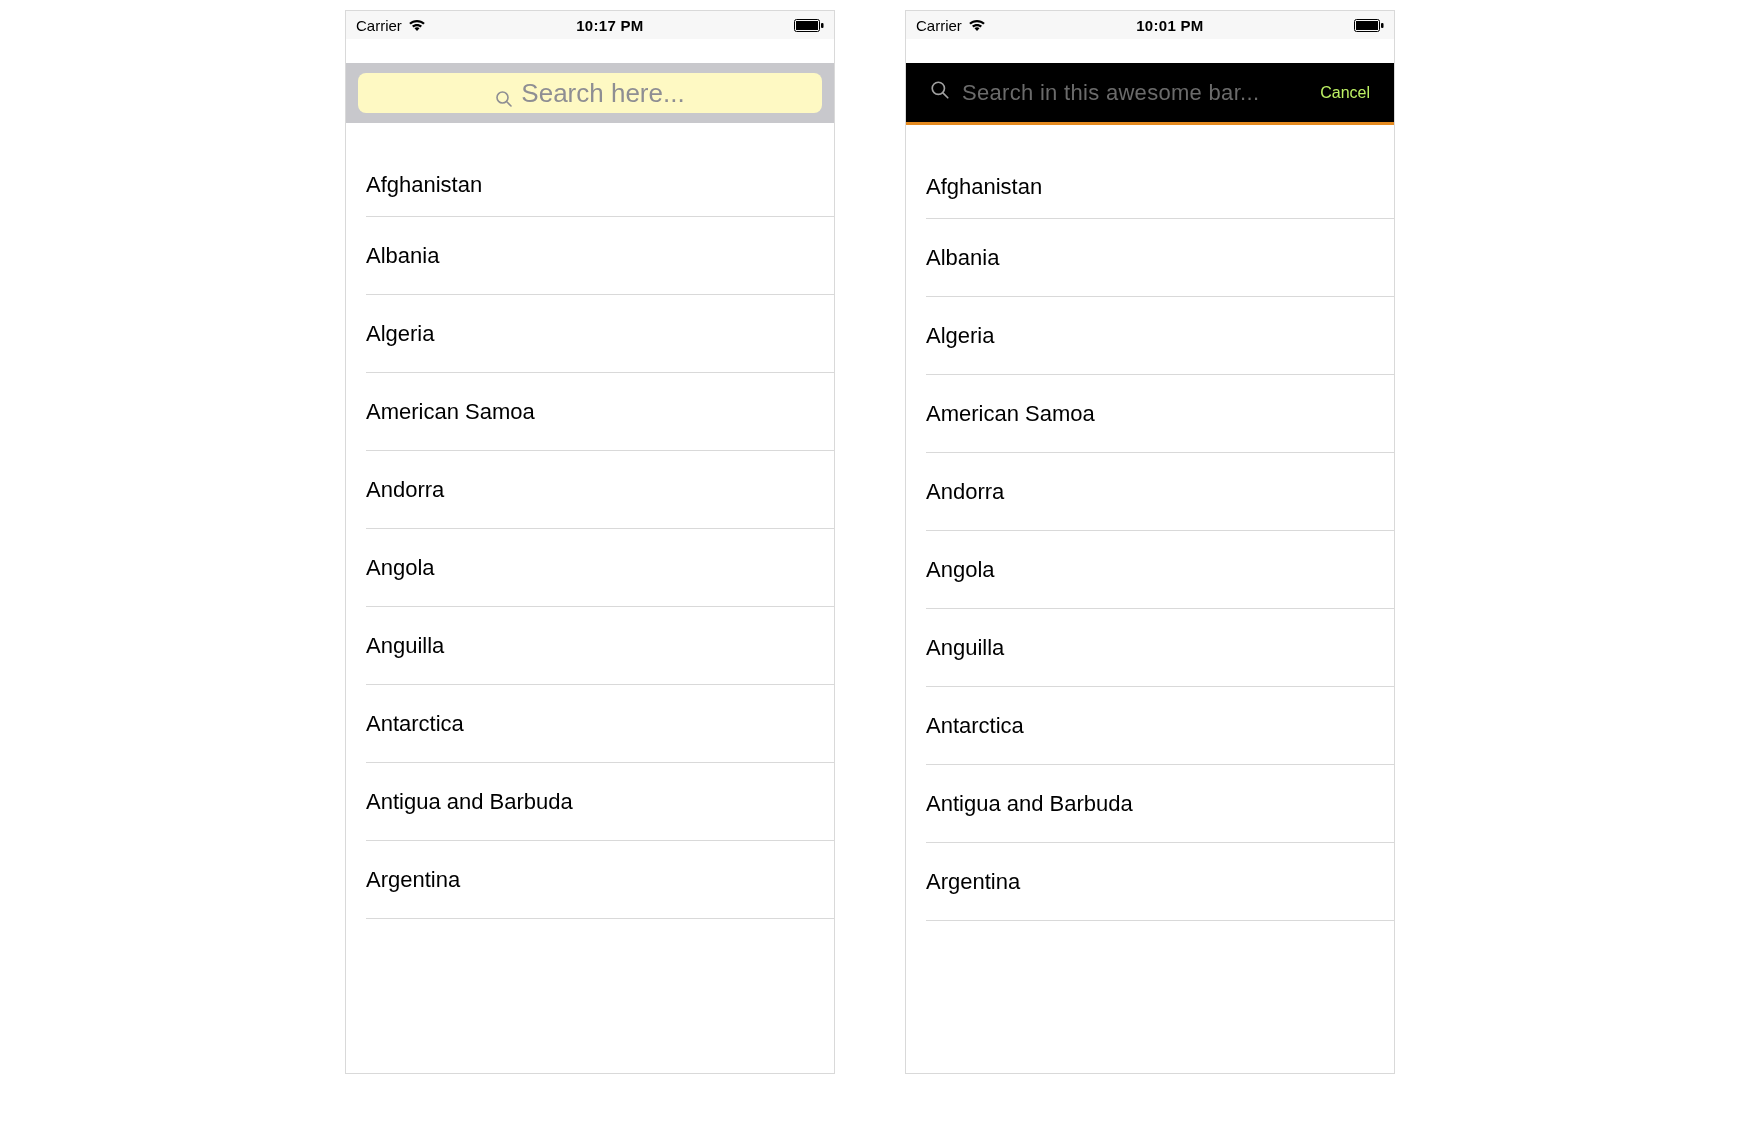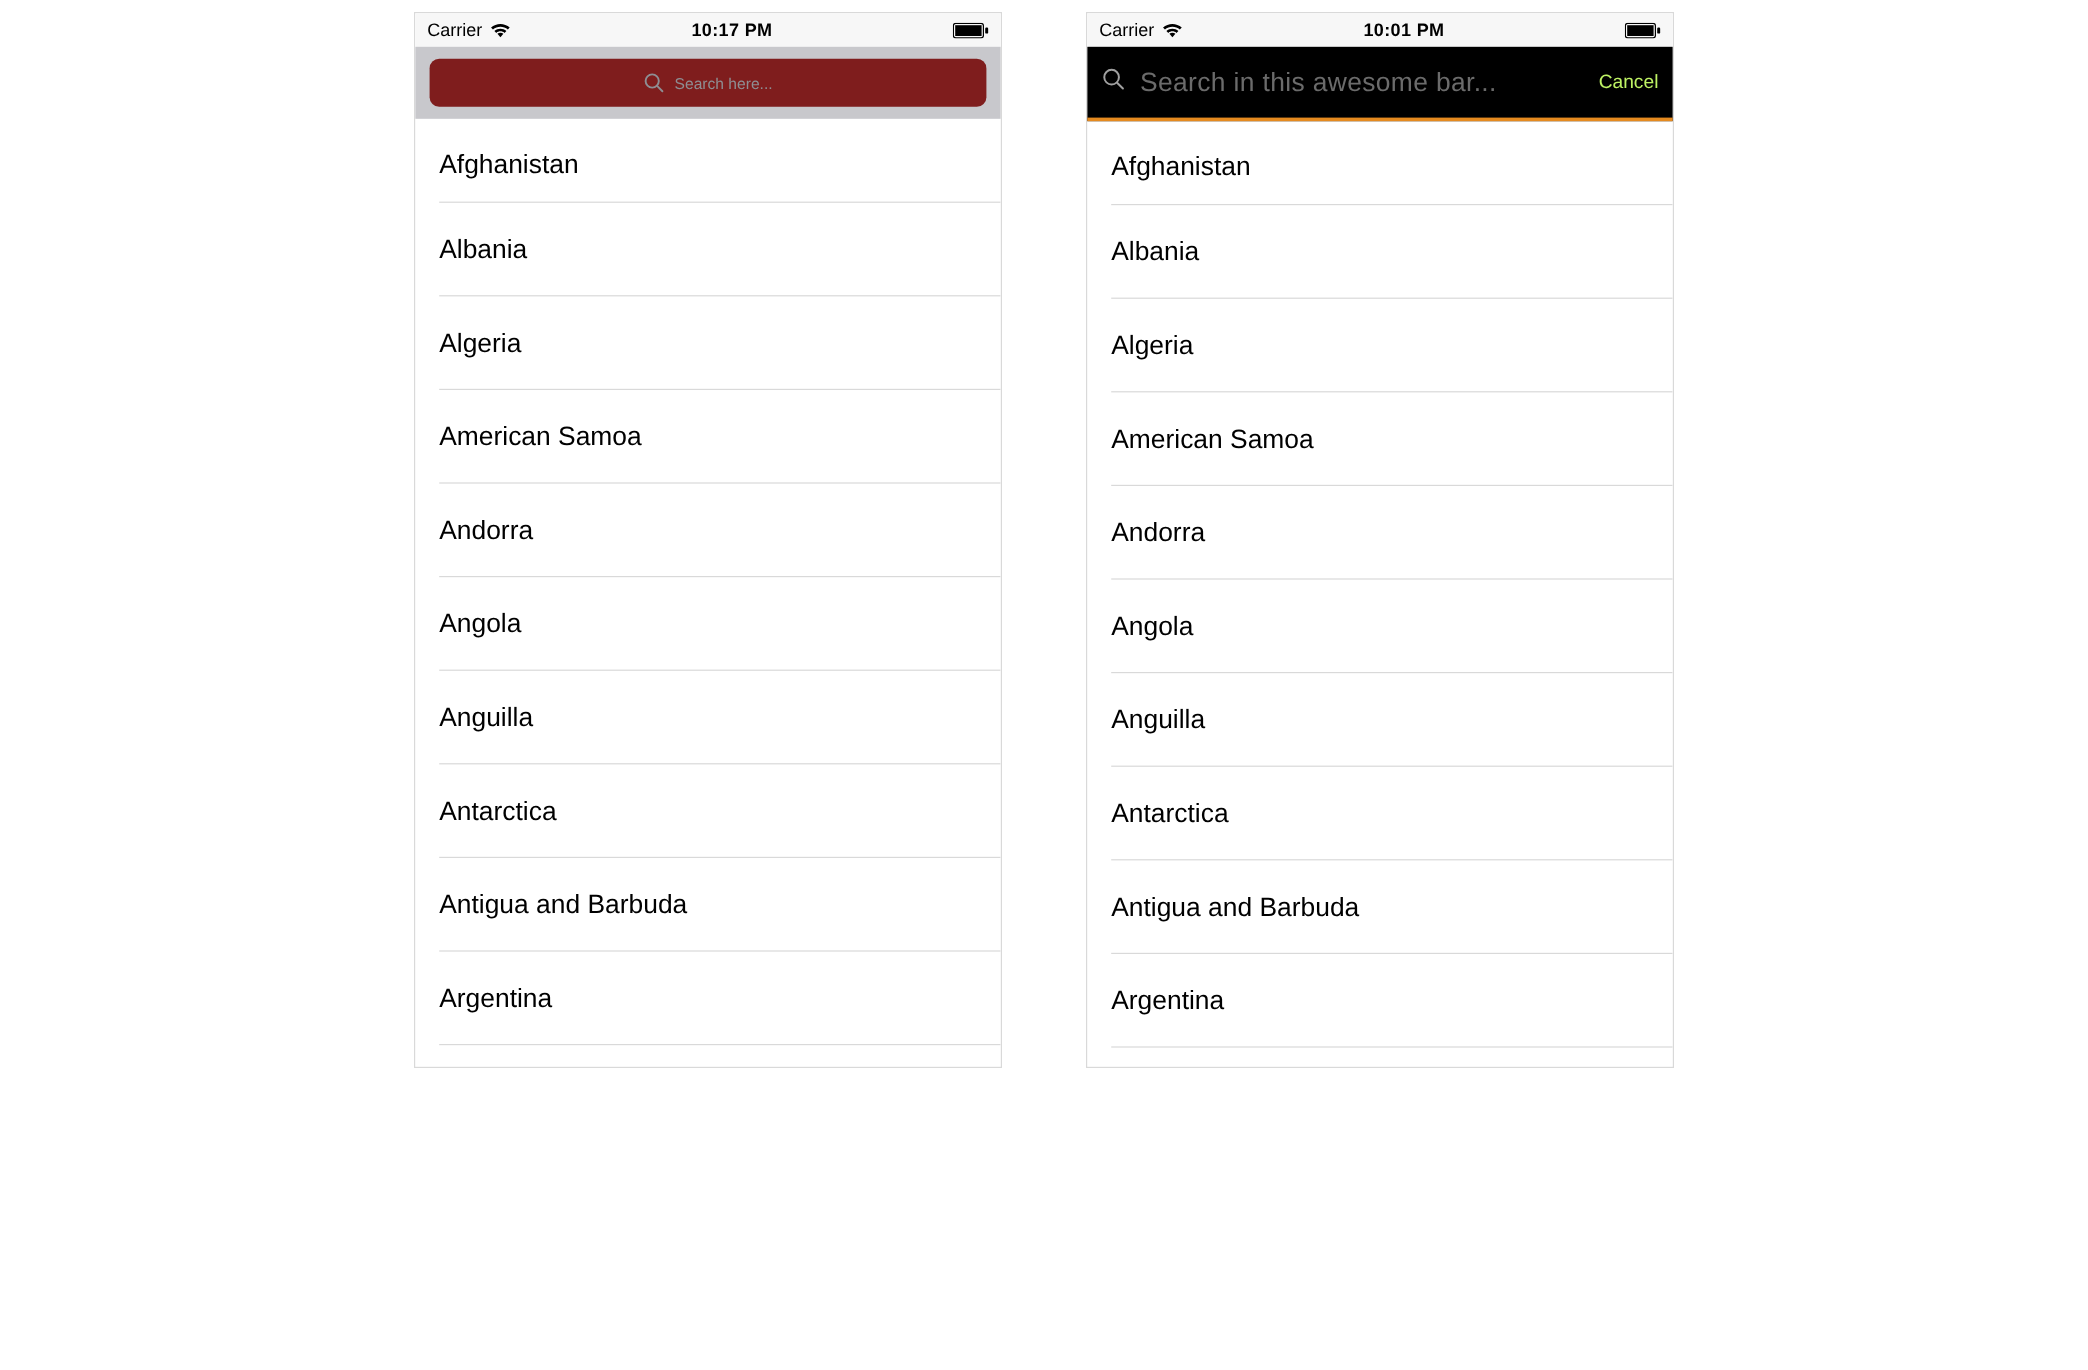--- a/index.html
+++ b/index.html
@@ -9,27 +9,28 @@
       background: #ffffff;
       font-family: -apple-system, "Helvetica Neue", Helvetica, Arial, sans-serif;
       display: flex;
       justify-content: center;
       align-items: flex-start;
       gap: 70px;
       padding-top: 10px;
     }
     .phone {
       width: 490px;
-      height: 880px;
+      height: 1064px;
       background: #ffffff;
       border: 1px solid #d9d9d9;
       display: flex;
       flex-direction: column;
       overflow: hidden;
       position: relative;
+      gap: 24px;
     }
     .status-bar {
       height: 28px;
       background: #f7f7f7;
       display: flex;
       align-items: center;
       justify-content: space-between;
       padding: 0 10px;
       font-size: 15px;
       font-weight: 500;
@@ -41,41 +42,41 @@
     .wifi-icon svg, .battery-icon svg { display: block; }
 
     
     .searchbar-light {
       background: #c8c8cc;
       padding: 10px 12px;
       display: flex;
     }
     .search-field-light {
       flex: 1;
-      background: #7f1d1d;
+      background: #fef9c3;
       border: none;
       border-radius: 8px;
       height: 40px;
       display: flex;
       align-items: center;
       justify-content: center;
       gap: 8px;
       color: #8e8e93;
-      font-size: 13px;
+      font-size: 26px;
     }
     .search-field-light .mag { width: 18px; height: 18px; }
     .search-field-light span { color: #8e8e93; }
 
     
     .searchbar-dark {
       background: #000000;
       height: 62px;
       display: flex;
       align-items: center;
-      padding: 0 12px;
+      padding: 0 24px;
       gap: 14px;
       border-bottom: 3px solid #e58a1f;
     }
     .search-field-dark {
       flex: 1;
       display: flex;
       align-items: center;
       gap: 12px;
       color: #6b6b6b;
       font-size: 22px;

